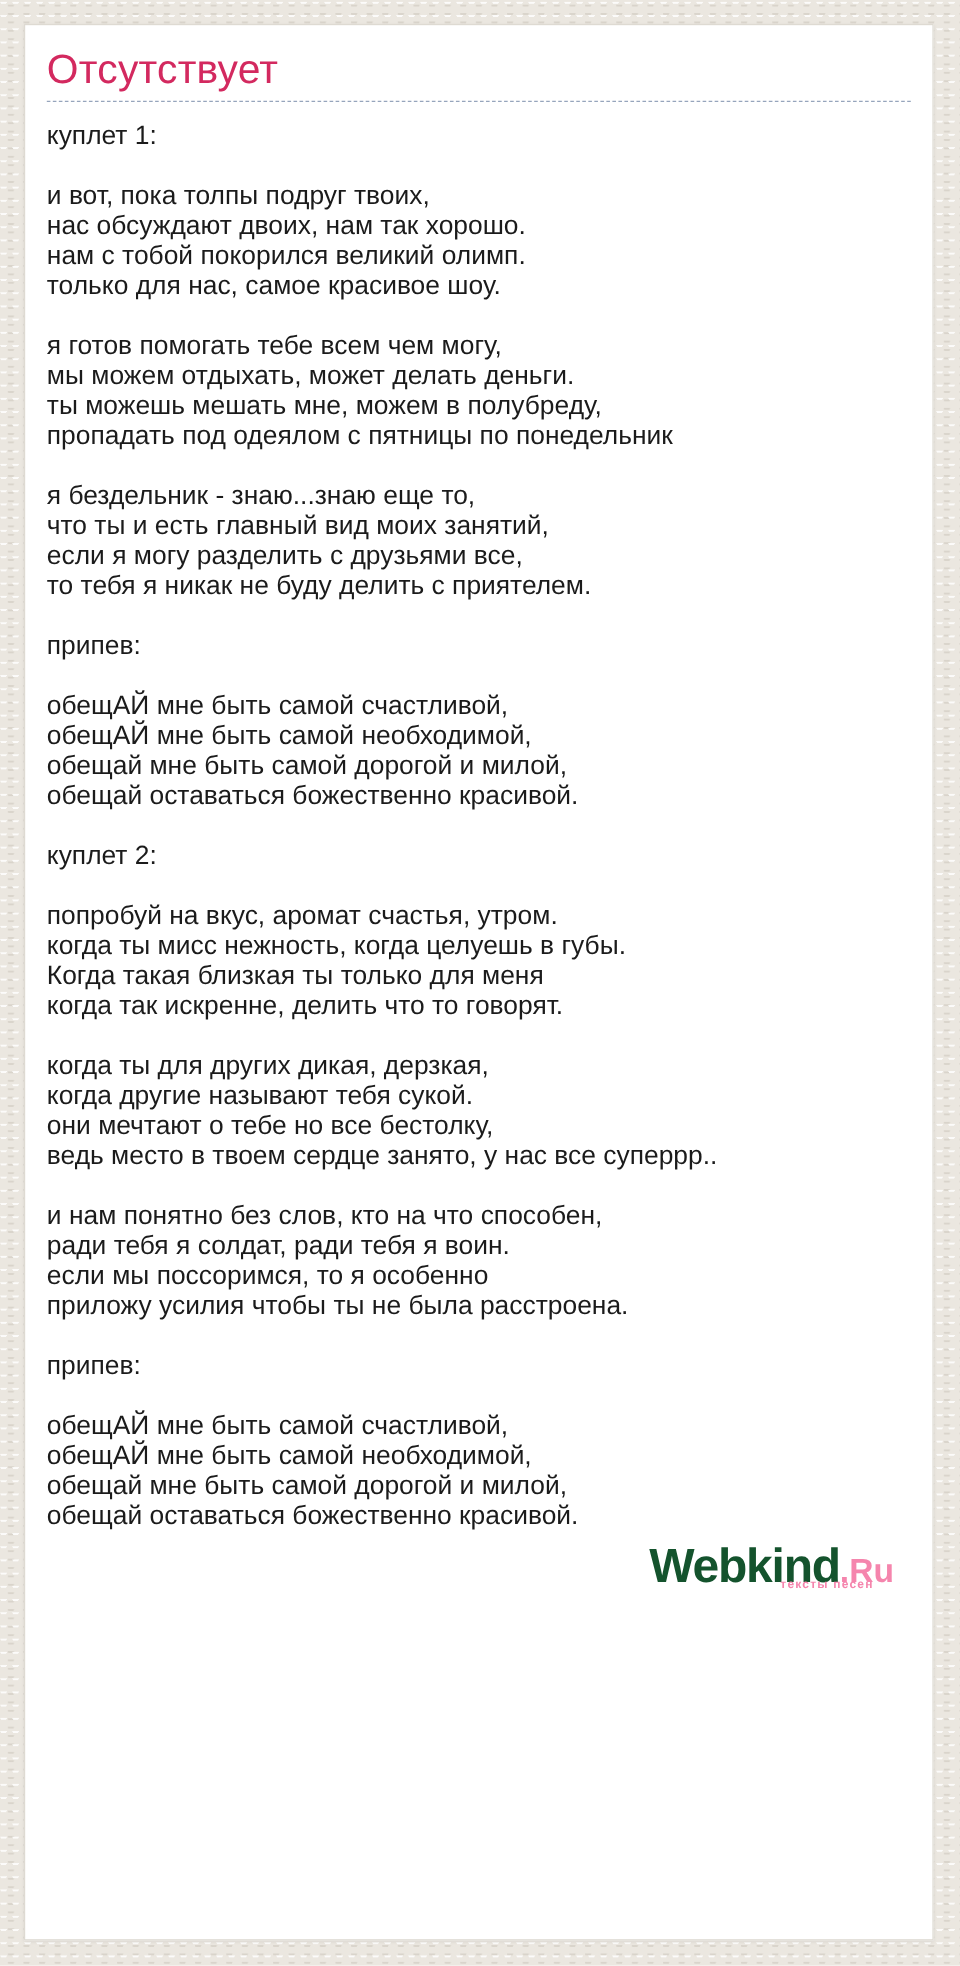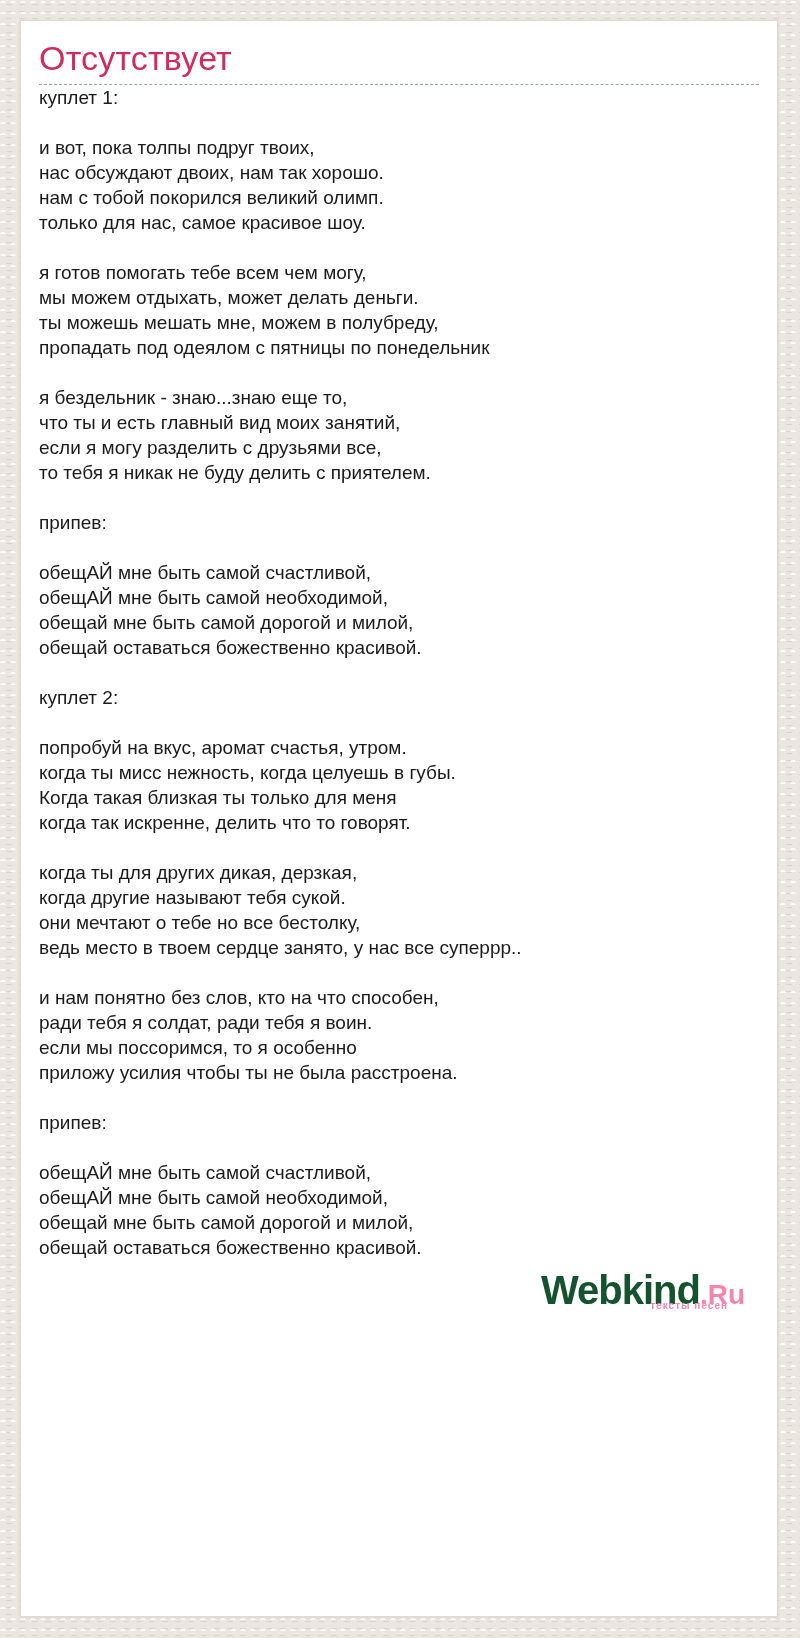--- a/index.html
+++ b/index.html
@@ -41,21 +41,22 @@
     font-size: 17px;
     line-height: 22px;
     color: #3d3d3d;
   }
   .artist-link {
     color: #5aa7b3;
     text-decoration: none;
     cursor: pointer;
   }
   .lyrics {
-    font-size: 19px;
+    margin-top: 15px;
+    font-size: 22px;
     line-height: 25px;
     color: #1b1b1b;
   }
   .stanza {
     margin: 0 0 25px 0;
     white-space: pre-line;
   }
   .stanza:last-child { margin-bottom: 0; }
   .card-footer {
     margin-top: 10px;

